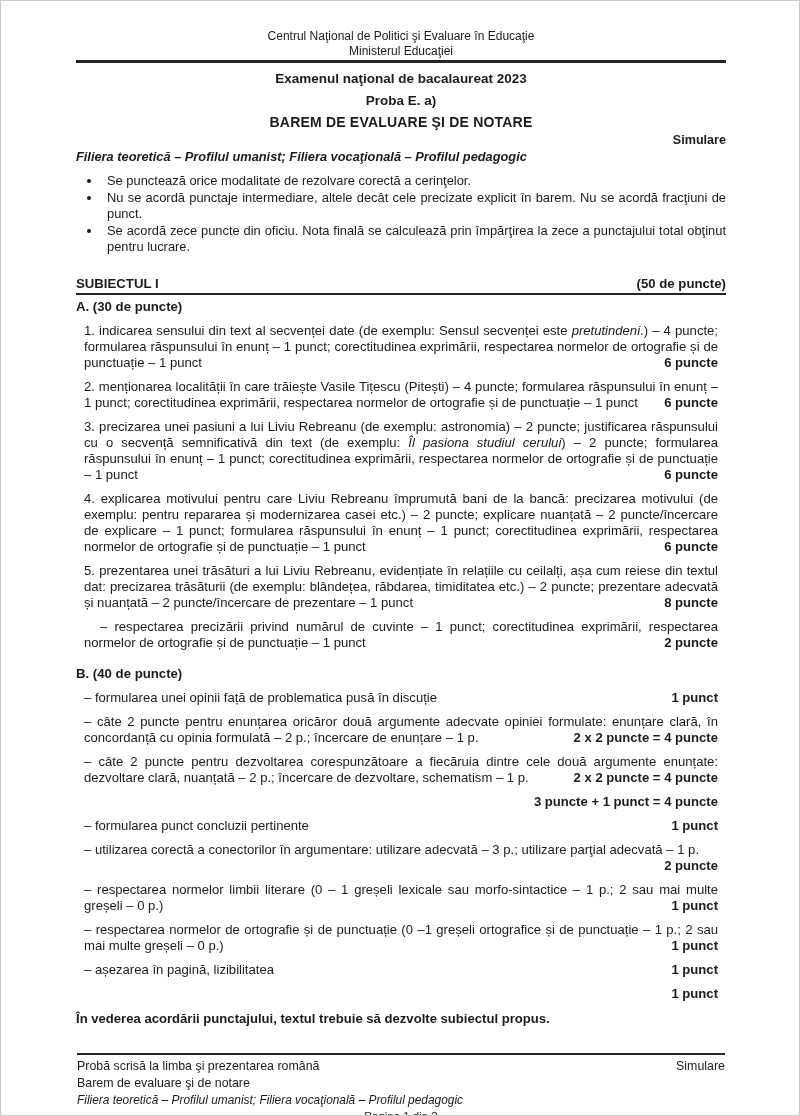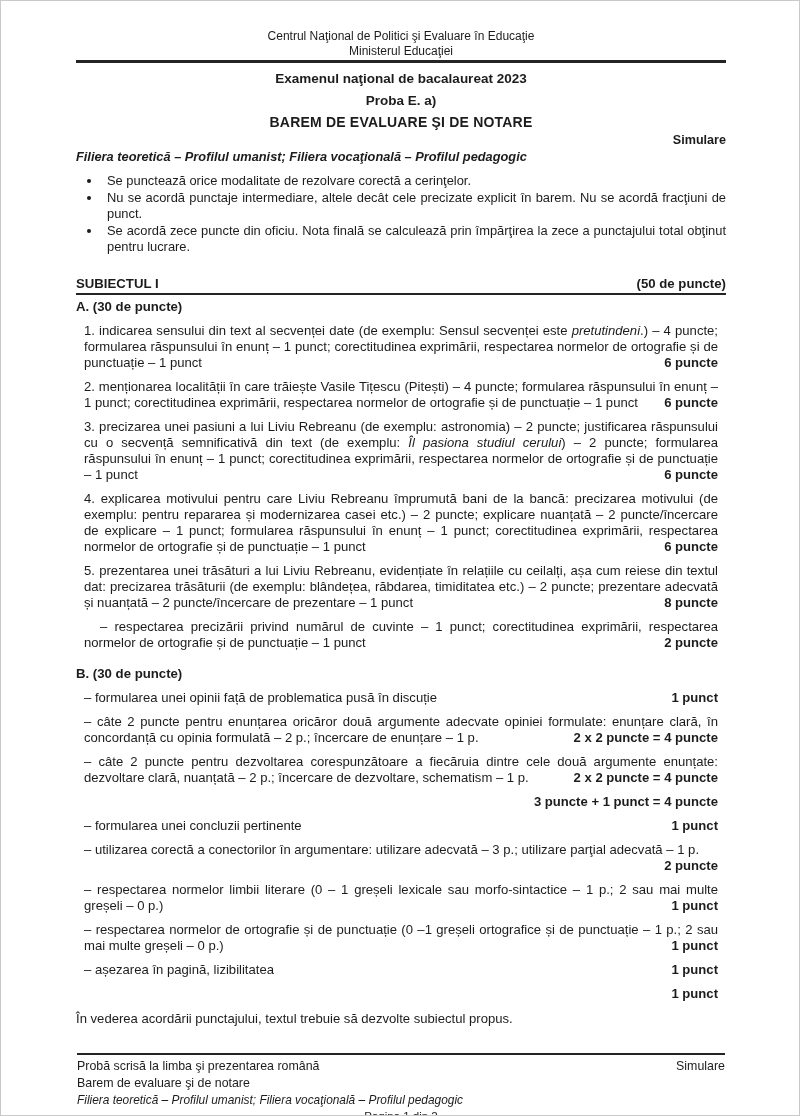--- a/index.html
+++ b/index.html
@@ -35,21 +35,21 @@
   .sec-head { font-weight: bold; font-size: 13.2px; margin: 3px 0 0; line-height: 17px; }
   .sec-head.bsec { margin-top: 14px; }
   .items { margin: 0; }
   .item {
     margin: 8px; font-size: 13.1px; line-height: 16px;
     text-align: justify; display: flow-root;
   }
   .item .it { font-style: italic; }
   .item .pts { float: right; font-weight: bold; white-space: nowrap; }
   .item.indent { text-indent: 16px; }
-  .closing { font-weight: normal; font-size: 13.1px; line-height: 17px; margin: 0 0 0; }
+  .closing { font-weight: bold; font-size: 13.1px; line-height: 17px; margin: 0 0 0; }
   .footer { position: absolute; left: 76px; right: 74px; top: 1052px; }
   .f-rule { border-top: 2.5px solid #242424; }
   .f-row1 { display: flex; justify-content: space-between; font-size: 12.4px; margin-top: 4px; }
   .f-line2 { font-size: 12.4px; margin-top: 3px; }
   .f-fil { font-style: italic; font-size: 11.9px; margin-top: 3px; }
   .f-page { text-align: center; font-size: 11.5px; margin-top: 3px; }
 </style>
 </head>
 <body>
 
@@ -80,27 +80,27 @@
   <p class="sec-head">A. (30 de puncte)</p>
   <div class="items">
       <p class="item"><span>1. indicarea sensului din text al secvenței date (de exemplu: Sensul secvenței este </span><span class="it">pretutindeni</span><span>.) – 4 puncte; formularea răspunsului în enunț – 1 punct; corectitudinea exprimării, respectarea normelor de ortografie și de punctuație – 1 punct</span><span class="pts">6 puncte</span></p>
       <p class="item"><span>2. menționarea localității în care trăiește Vasile Tițescu (Pitești) – 4 puncte; formularea răspunsului în enunț – 1 punct; corectitudinea exprimării, respectarea normelor de ortografie și de punctuație – 1 punct</span><span class="pts">6 puncte</span></p>
       <p class="item"><span>3. precizarea unei pasiuni a lui Liviu Rebreanu (de exemplu: astronomia) – 2 puncte; justificarea răspunsului cu o secvență semnificativă din text (de exemplu: </span><span class="it">Îl pasiona studiul cerului</span><span>) – 2 puncte; formularea răspunsului în enunț – 1 punct; corectitudinea exprimării, respectarea normelor de ortografie și de punctuație – 1 punct</span><span class="pts">6 puncte</span></p>
       <p class="item"><span>4. explicarea motivului pentru care Liviu Rebreanu împrumută bani de la bancă: precizarea motivului (de exemplu: pentru repararea și modernizarea casei etc.) – 2 puncte; explicare nuanțată – 2 puncte/încercare de explicare – 1 punct; formularea răspunsului în enunț – 1 punct; corectitudinea exprimării, respectarea normelor de ortografie și de punctuație – 1 punct</span><span class="pts">6 puncte</span></p>
       <p class="item"><span>5. prezentarea unei trăsături a lui Liviu Rebreanu, evidențiate în relațiile cu ceilalți, așa cum reiese din textul dat: precizarea trăsăturii (de exemplu: blândețea, răbdarea, timiditatea etc.) – 2 puncte; prezentare adecvată și nuanțată – 2 puncte/încercare de prezentare – 1 punct</span><span class="pts">8 puncte</span></p>
       <p class="item indent"><span>– respectarea precizării privind numărul de cuvinte – 1 punct; corectitudinea exprimării, respectarea normelor de ortografie și de punctuație – 1 punct</span><span class="pts">2 puncte</span></p>
     </div>
 
-  <p class="sec-head bsec">B. (30 de puncte)</p>
+  <p class="sec-head bsec">B. (40 de puncte)</p>
   <div class="items">
       <p class="item"><span>– formularea unei opinii față de problematica pusă în discuție</span><span class="pts">1 punct</span></p>
       <p class="item"><span>– câte 2 puncte pentru enunțarea oricăror două argumente adecvate opiniei formulate: enunțare clară, în concordanță cu opinia formulată – 2 p.; încercare de enunțare – 1 p.</span><span class="pts">2 x 2 puncte = 4 puncte</span></p>
       <p class="item"><span>– câte 2 puncte pentru dezvoltarea corespunzătoare a fiecăruia dintre cele două argumente enunțate: dezvoltare clară, nuanțată – 2 p.; încercare de dezvoltare, schematism – 1 p.</span><span class="pts">2 x 2 puncte = 4 puncte</span></p>
       <p class="item"><span class="pts">3 puncte + 1 punct = 4 puncte</span></p>
-      <p class="item"><span>– formularea unei concluzii pertinente</span><span class="pts">1 punct</span></p>
+      <p class="item"><span>– formularea punct concluzii pertinente</span><span class="pts">1 punct</span></p>
       <p class="item"><span>– utilizarea corectă a conectorilor în argumentare: utilizare adecvată – 3 p.; utilizare parţial adecvată – 1 p.</span><span class="pts">2 puncte</span></p>
       <p class="item"><span>– respectarea normelor limbii literare (0 – 1 greșeli lexicale sau morfo-sintactice – 1 p.; 2 sau mai multe greșeli – 0 p.)</span><span class="pts">1 punct</span></p>
       <p class="item"><span>– respectarea normelor de ortografie și de punctuație (0 –1 greșeli ortografice și de punctuație – 1 p.; 2 sau mai multe greșeli – 0 p.)</span><span class="pts">1 punct</span></p>
       <p class="item"><span>– așezarea în pagină, lizibilitatea</span><span class="pts">1 punct</span></p>
       <p class="item"><span class="pts">1 punct</span></p>
     </div>
 
   <p class="closing">În vederea acordării punctajului, textul trebuie să dezvolte subiectul propus.</p>
 
 </div>

